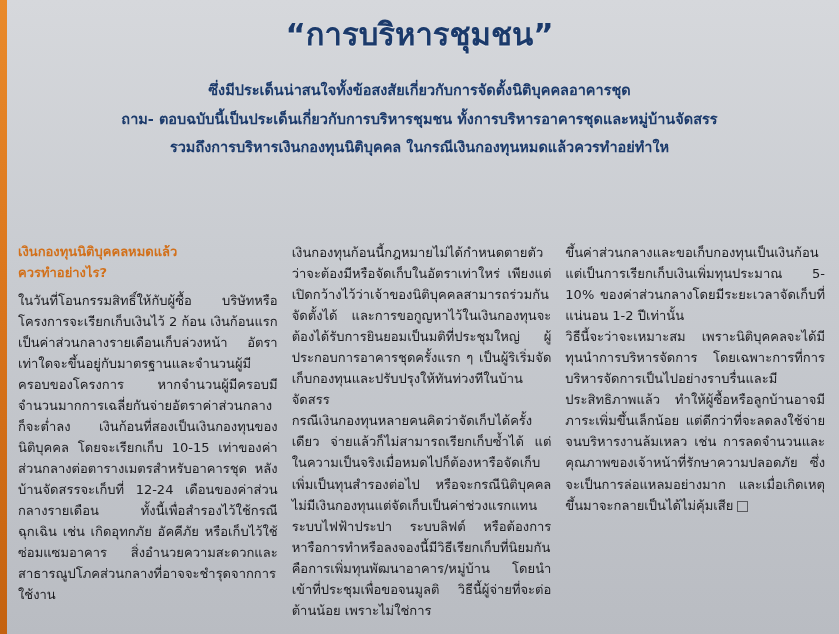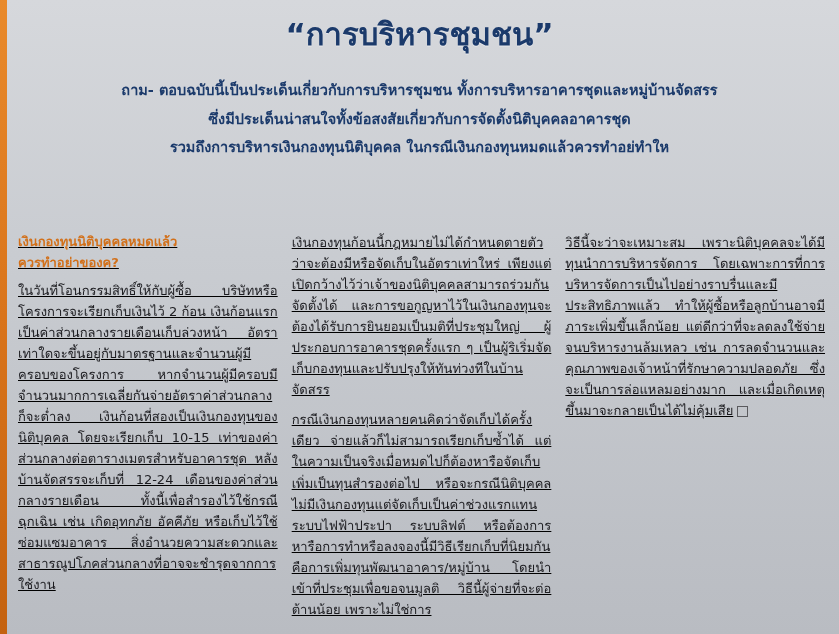--- a/index.html
+++ b/index.html
@@ -49,40 +49,38 @@
     font-size: 14.5px;
     line-height: 1.95;
     font-weight: bold;
     padding: 0 28px;
   }
   .subtitle div {
     white-space: nowrap;
   }
   .columns {
     position: absolute;
-    top: 232px;
+    top: 242px;
     left: 18px;
     right: 14px;
     display: flex;
     gap: 14px;
-    text-decoration: underline;
   }
   .col {
     flex: 1 1 0;
     font-size: 13px;
     line-height: 1.62;
     color: #1c1c20;
     text-align: justify;
   }
   .col p {
     margin: 0 0 0 0;
     text-indent: 0;
   }
   .col p + p {
-    margin-top: 9px;
   }
   .lead-heading {
     color: #d2701a;
     font-weight: bold;
     font-size: 13px;
     line-height: 1.6;
     margin-bottom: 6px;
   }
   .indent {
     text-indent: 26px;
@@ -100,39 +98,40 @@
 </head>
 <body>
 
 <div class="page">
 
   <div class="left-bar"></div>
 
   <div class="header">
     <div class="title">“การบริหารชุมชน”</div>
     <div class="subtitle">
+      <div>ซึ่งมีประเด็นน่าสนใจทั้งข้อสงสัยเกี่ยวกับการจัดตั้งนิติบุคคลอาคารชุด</div>
       <div>ถาม- ตอบฉบับนี้เป็นประเด็นเกี่ยวกับการบริหารชุมชน ทั้งการบริหารอาคารชุดและหมู่บ้านจัดสรร</div>
-      <div>ซึ่งมีประเด็นน่าสนใจทั้งข้อสงสัยเกี่ยวกับการจัดตั้งนิติบุคคลอาคารชุด</div>
       <div>รวมถึงการบริหารเงินกองทุนนิติบุคคล ในกรณีเงินกองทุนหมดแล้วควรทำอย่ทำให</div>
     </div>
   </div>
 
   <div class="columns">
 
     <div class="col">
       <div class="lead-heading">
         <div>เงินกองทุนนิติบุคคลหมดแล้ว</div>
-        <div>ควรทำอย่าของค?</div>
+        <div>ควรทำอย่างไร?</div>
       </div>
       <p class="indent">ในวันที่โอนกรรมสิทธิ์ให้กับผู้ซื้อ บริษัทหรือโครงการจะเรียกเก็บเงินไว้ 2 ก้อน เงินก้อนแรกเป็นค่าส่วนกลางรายเดือนเก็บล่วงหน้า อัตราเท่าใดจะขึ้นอยู่กับมาตรฐานและจำนวนผู้มีครอบของโครงการ หากจำนวนผู้มีครอบมีจำนวนมากการเฉลี่ยกันจ่ายอัตราค่าส่วนกลางก็จะต่ำลง เงินก้อนที่สองเป็นเงินกองทุนของนิติบุคคล โดยจะเรียกเก็บ 10-15 เท่าของค่าส่วนกลางต่อตารางเมตรสำหรับอาคารชุด หลังบ้านจัดสรรจะเก็บที่ 12-24 เดือนของค่าส่วนกลางรายเดือน ทั้งนี้เพื่อสำรองไว้ใช้กรณีฉุกเฉิน เช่น เกิดอุทกภัย อัคคีภัย หรือเก็บไว้ใช้ซ่อมแซมอาคาร สิ่งอำนวยความสะดวกและสาธารณูปโภคส่วนกลางที่อาจจะชำรุดจากการใช้งาน</p>
     </div>
 
     <div class="col">
       <p class="indent">เงินกองทุนก้อนนี้กฎหมายไม่ได้กำหนดตายตัวว่าจะต้องมีหรือจัดเก็บในอัตราเท่าใหร่ เพียงแต่เปิดกว้างไว้ว่าเจ้าของนิติบุคคลสามารถร่วมกันจัดตั้งได้ และการขอกูญหาไว้ในเงินกองทุนจะต้องได้รับการยินยอมเป็นมติที่ประชุมใหญ่ ผู้ประกอบการอาคารชุดครั้งแรก ๆ เป็นผู้ริเริ่มจัดเก็บกองทุนและปรับปรุงให้ทันท่วงทีในบ้านจัดสรร</p>
       <p class="indent">กรณีเงินกองทุนหลายคนคิดว่าจัดเก็บได้ครั้งเดียว จ่ายแล้วก็ไม่สามารถเรียกเก็บซ้ำได้ แต่ในความเป็นจริงเมื่อหมดไปก็ต้องหารือจัดเก็บเพิ่มเป็นทุนสำรองต่อไป หรือจะกรณีนิติบุคคลไม่มีเงินกองทุนแต่จัดเก็บเป็นค่าช่วงแรกแทนระบบไฟฟ้าประปา ระบบลิฟต์ หรือต้องการหารือการทำหรือลงจองนี้มีวิธีเรียกเก็บที่นิยมกันคือการเพิ่มทุนพัฒนาอาคาร/หมู่บ้าน โดยนำเข้าที่ประชุมเพื่อขอจนมูลติ วิธีนี้ผู้จ่ายที่จะต่อต้านน้อย เพราะไม่ใช่การ</p>
     </div>
 
     <div class="col">
+      <p>ขึ้นค่าส่วนกลางและขอเก็บกองทุนเป็นเงินก้อน แต่เป็นการเรียกเก็บเงินเพิ่มทุนประมาณ 5-10% ของค่าส่วนกลางโดยมีระยะเวลาจัดเก็บที่แน่นอน 1-2 ปีเท่านั้น</p>
       <p class="indent"><span>วิธีนี้จะว่าจะเหมาะสม เพราะนิติบุคคลจะได้มีทุนนำการบริหารจัดการ โดยเฉพาะการที่การบริหารจัดการเป็นไปอย่างราบรื่นและมีประสิทธิภาพแล้ว ทำให้ผู้ซื้อหรือลูกบ้านอาจมีภาระเพิ่มขึ้นเล็กน้อย แต่ดีกว่าที่จะลดลงใช้จ่ายจนบริหารงานล้มเหลว เช่น การลดจำนวนและคุณภาพของเจ้าหน้าที่รักษาความปลอดภัย ซึ่งจะเป็นการล่อแหลมอย่างมาก และเมื่อเกิดเหตุขึ้นมาจะกลายเป็นได้ไม่คุ้มเสีย</span><span class="endmark"></span></p>
     </div>
 
   </div>
 </div>
 
 </body></html>

